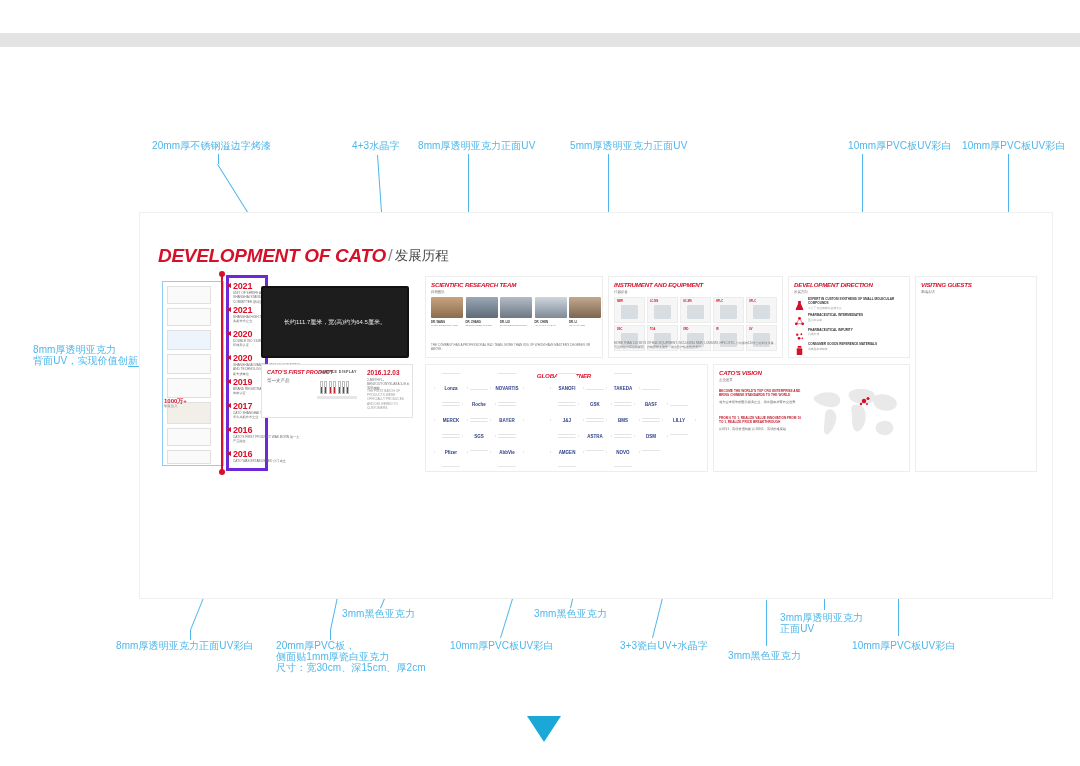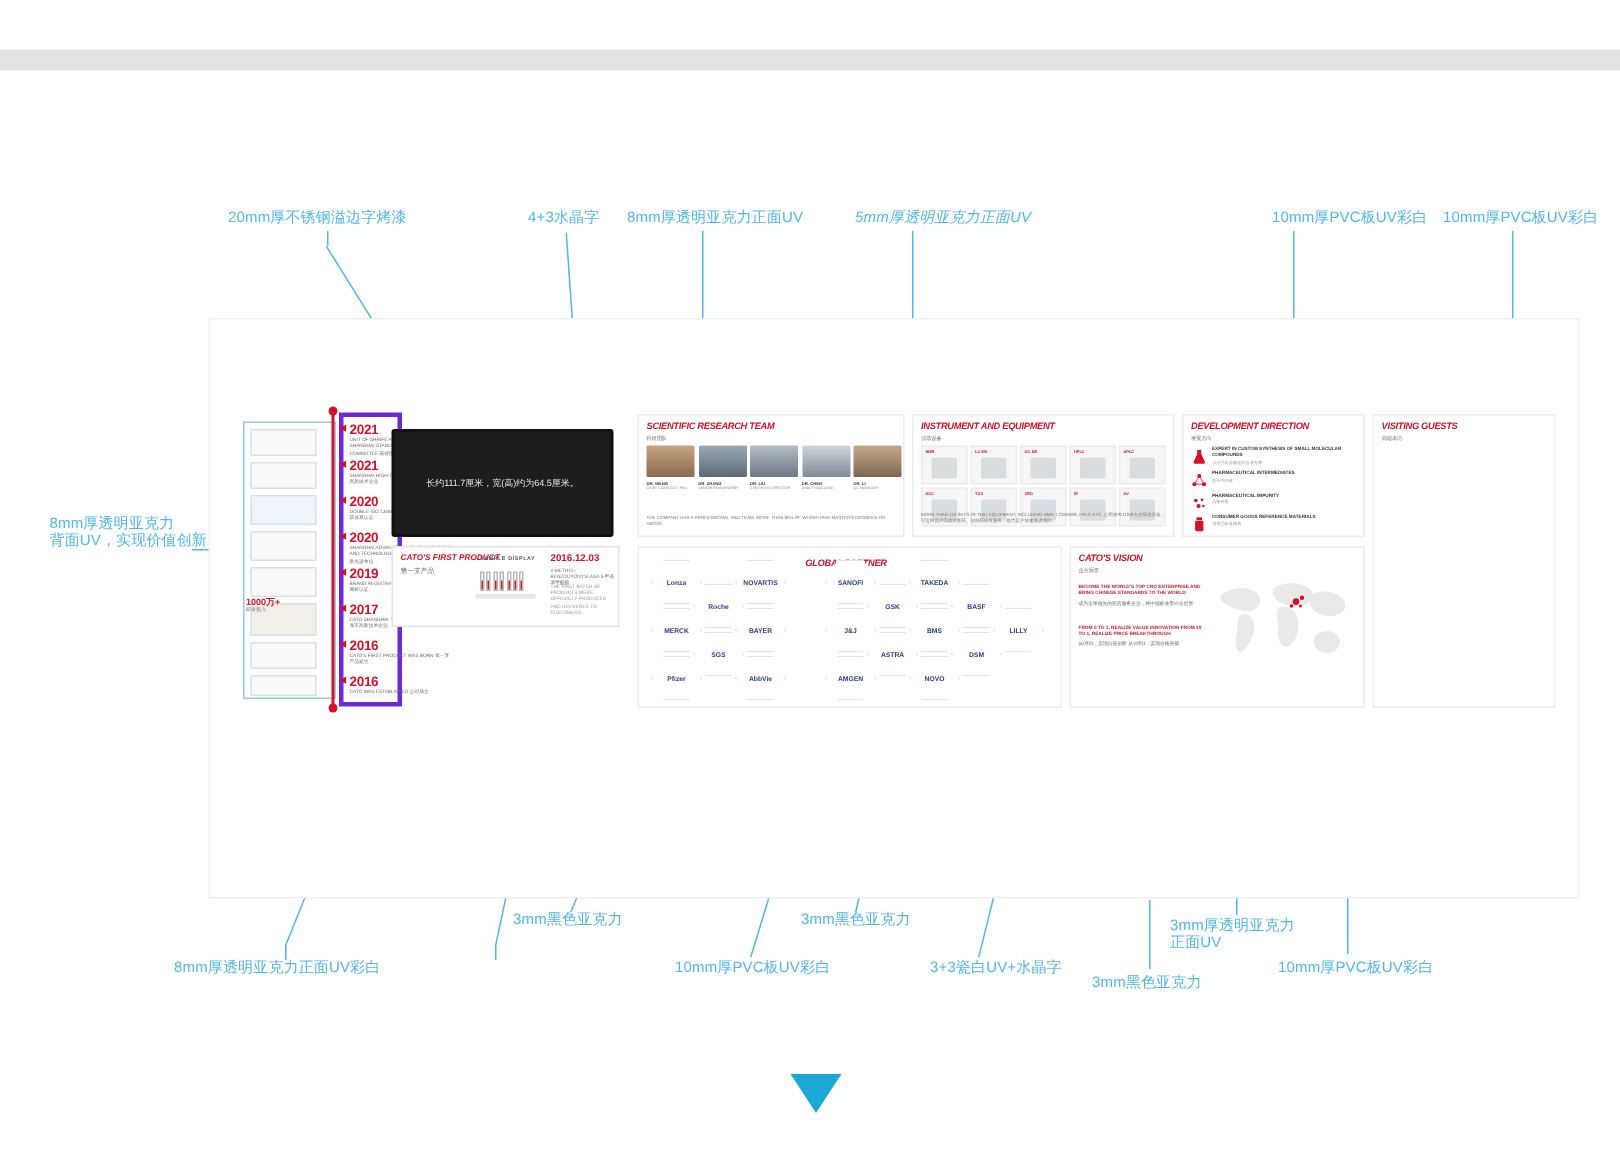--- a/index.html
+++ b/index.html
@@ -134,41 +134,42 @@
   <div class="dot" style="left:188px;top:277px;"></div>
 
   <div class="anno" style="left:352px;top:140px;">4+3水晶字</div>
   <div class="diag" style="left:378px;top:155px;width:125px;transform:rotate(86deg);"></div>
   <div class="dot" style="left:365px;top:278px;"></div>
 
   <div class="anno" style="left:418px;top:140px;">8mm厚透明亚克力正面UV</div>
   <div class="lead v" style="left:468px;top:154px;height:212px;"></div>
   <div class="dot" style="left:466px;top:364px;"></div>
 
-  <div class="anno" style="left:570px;top:140px;font-style:italic;">5mm厚透明亚克力正面UV</div>
+  <div class="anno" style="left:570px;top:140px;">5mm厚透明亚克力正面UV</div>
   <div class="lead v" style="left:608px;top:154px;height:180px;"></div>
   <div class="dot" style="left:606px;top:332px;"></div>
 
   <div class="anno" style="left:848px;top:140px;">10mm厚PVC板UV彩白</div>
   <div class="lead v" style="left:862px;top:154px;height:133px;"></div>
   <div class="dot" style="left:860px;top:285px;"></div>
 
   <div class="anno" style="left:962px;top:140px;">10mm厚PVC板UV彩白</div>
   <div class="lead v" style="left:1008px;top:154px;height:185px;"></div>
   <div class="dot" style="left:1006px;top:337px;"></div>
 
   <div class="anno" style="left:33px;top:344px;"><span>8mm厚透明亚克力</span><br><span>背面UV，实现价值创新</span></div>
   <div class="lead h" style="left:128px;top:366px;width:50px;"></div>
   <div class="dot" style="left:176px;top:364px;"></div>
 
   <div class="anno" style="left:116px;top:640px;">8mm厚透明亚克力正面UV彩白</div>
   <div class="lead v" style="left:190px;top:630px;height:10px;"></div>
   <div class="diag" style="left:190px;top:630px;width:140px;transform:rotate(-68deg);"></div>
   <div class="dot" style="left:240px;top:498px;"></div>
 
+  <div class="anno c" style="left:276px;top:640px;width:135px;"><span>20mm厚PVC板，</span><br><span>侧面贴1mm厚瓷白亚克力</span><br><span>尺寸：宽30cm、深15cm、厚2cm</span></div>
   <div class="lead v" style="left:330px;top:630px;height:10px;"></div>
   <div class="diag" style="left:330px;top:630px;width:215px;transform:rotate(-78deg);"></div>
   <div class="dot" style="left:320px;top:414px;"></div>
 
   <div class="anno" style="left:342px;top:608px;">3mm黑色亚克力</div>
   <div class="diag" style="left:380px;top:608px;width:190px;transform:rotate(-67deg);"></div>
   <div class="dot" style="left:396px;top:462px;"></div>
 
   <div class="anno" style="left:450px;top:640px;">10mm厚PVC板UV彩白</div>
   <div class="diag" style="left:500px;top:638px;width:190px;transform:rotate(-73deg);"></div>
@@ -190,20 +191,23 @@
   <div class="anno" style="left:728px;top:650px;">3mm黑色亚克力</div>
   <div class="lead v" style="left:766px;top:600px;height:46px;"></div>
 
   <div class="anno" style="left:852px;top:640px;">10mm厚PVC板UV彩白</div>
   <div class="lead v" style="left:898px;top:596px;height:40px;"></div>
   <div class="dot" style="left:896px;top:420px;"></div>
   <div class="lead v" style="left:898px;top:420px;height:176px;"></div>
 
   <div class="board">
 
+    <div class="bheader">
+      <span class="en">DEVELOPMENT OF CATO</span><span class="sl">/</span><span class="cn">发展历程</span>
+    </div>
 
     <div class="panel sciTeam" style="left:285px;top:63px;">
       <div class="ptitle" style="position:absolute;left:5px;top:4px;">
         <div class="ptitle-en">SCIENTIFIC RESEARCH TEAM</div>
         <div class="ptitle-cn">科研团队</div>
       </div>
       <div class="team-grid">
         <div class="tm">
           <div class="ph" style="background:linear-gradient(#c8a37f,#8b6b4e);"></div>
           <div class="nm">DR. WANG</div>

